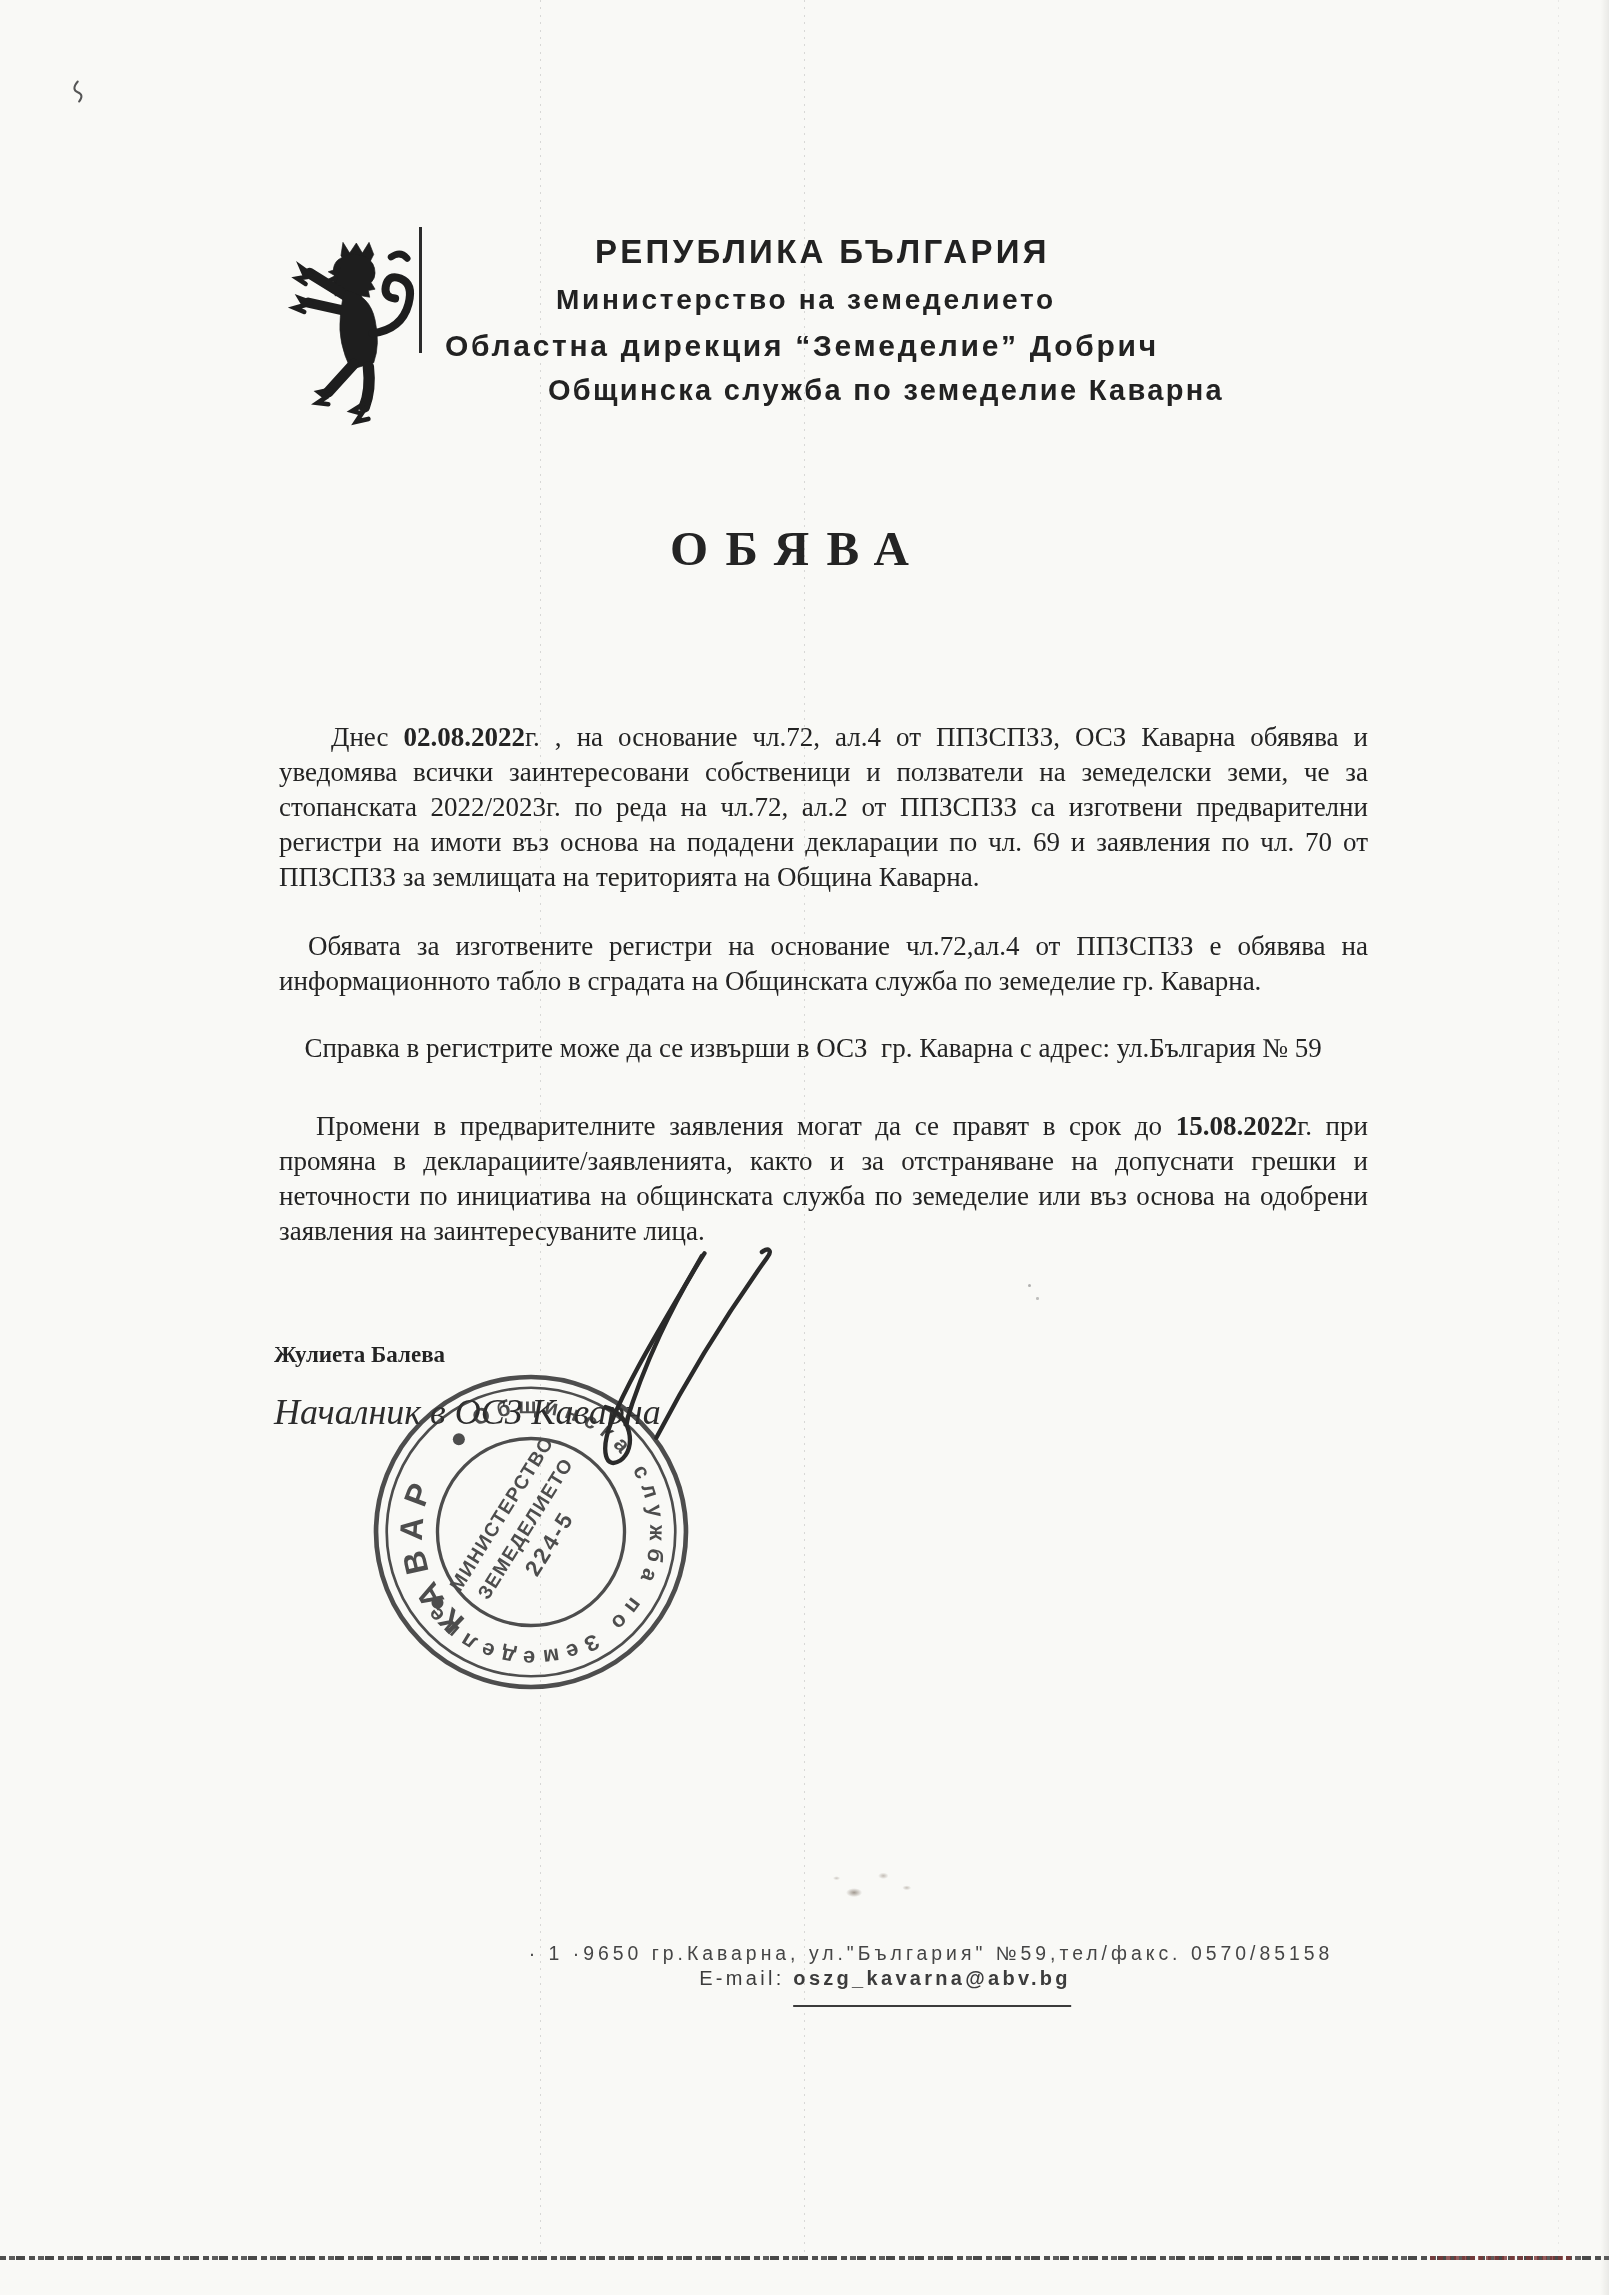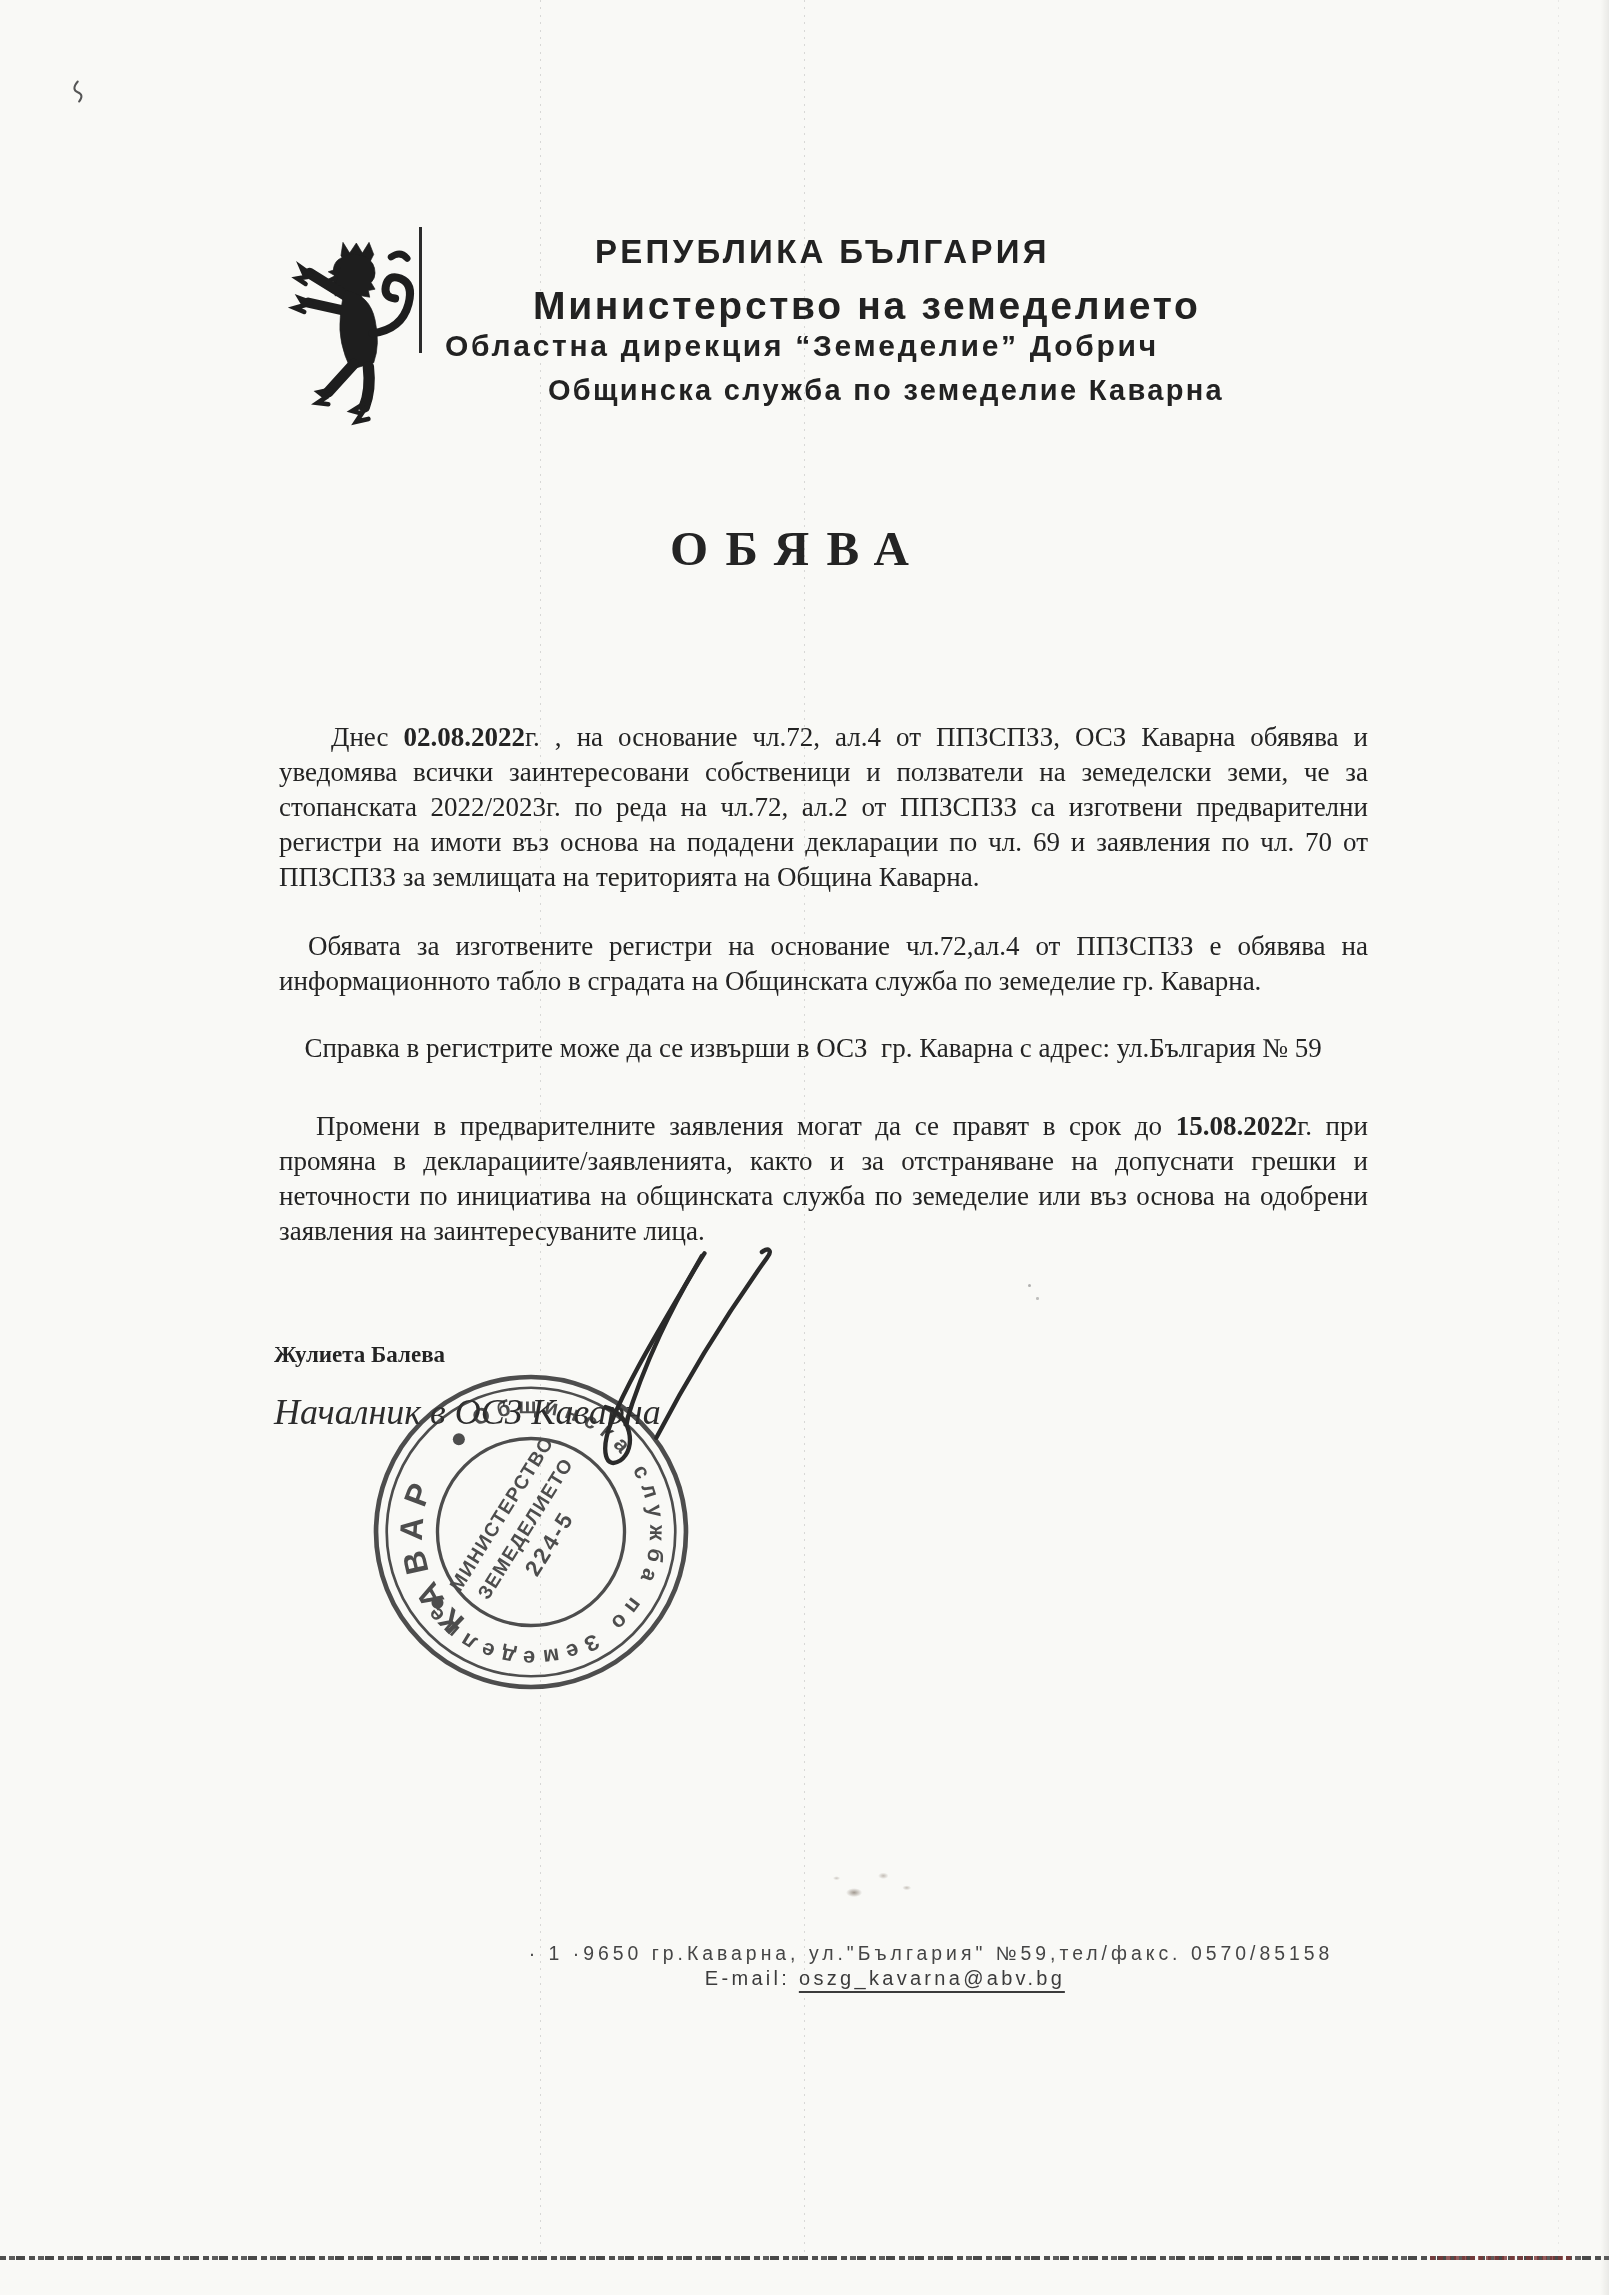--- a/index.html
+++ b/index.html
@@ -4,21 +4,21 @@
 <style>
   html,body { margin:0; padding:0; background:#f8f8f5; }
   .page { position:relative; width:1610px; height:2295px; background:#f9f9f6; overflow:hidden;
           font-family:"Liberation Serif", serif; color:#262626; }
 
   
   .coa { position:absolute; left:284px; top:233px; width:144px; height:204px; }
   .lh-divider { position:absolute; left:419px; top:227px; width:3.3px; height:126px; background:#2b2b2b; }
   .hl { position:absolute; white-space:nowrap; font-family:"Liberation Sans", sans-serif; font-weight:bold; color:#222; }
   .hl1 { left:595px; top:233px; font-size:33px; letter-spacing:3.3px; }
-  .hl2 { left:533px; top:284px; font-size:39px; letter-spacing:2.7px; }
+  .hl2 { left:556px; top:284px; font-size:28px; letter-spacing:2.7px; }
   .hl3 { left:445px; top:329px; font-size:30px; letter-spacing:2.7px; }
   .hl4 { left:548px; top:374px; font-size:29px; letter-spacing:2.3px; }
 
   
   .doc-title { position:absolute; left:670px; top:520px; font-size:49px; font-weight:bold;
                letter-spacing:17.4px; white-space:nowrap; color:#242424; }
 
   
   .para { position:absolute; left:279px; width:1089px; font-size:27px; line-height:35px; color:#242424; }
   .para .ln { text-align:justify; text-align-last:justify; }
@@ -36,21 +36,21 @@
   
   .stamp { position:absolute; left:364px; top:1365px; width:334px; height:334px; opacity:.87; }
 
   
   .ink-overlay { position:absolute; left:0; top:0; width:1610px; height:2295px; pointer-events:none; }
 
   
   .ft { position:absolute; white-space:nowrap; font-family:"Liberation Sans", sans-serif; }
   .ft1 { left:931px; top:1942px; transform:translateX(-50%); font-size:19.4px; letter-spacing:4px; color:#454545; }
   .ft2 { left:885px; top:1967px; transform:translateX(-50%); font-size:20px; letter-spacing:3.3px; color:#3c3c3c; }
-  .ft2 .email { font-weight:normal; border-bottom:2px solid #3c3c3c; padding-bottom:2px; }
+  .ft2 .email { font-weight:bold; border-bottom:2px solid #3c3c3c; padding-bottom:16px; }
 
   
   .vdots { position:absolute; top:0; height:2256px; width:1.3px;
            background-image:repeating-linear-gradient(180deg, rgba(100,100,100,.22) 0 2px, transparent 2px 7.4px); }
   .vd1 { left:540px; } .vd2 { left:804px; } .vd3 { left:1558px; opacity:.5; }
   .edge-right { position:absolute; left:1600px; top:0; width:10px; height:2295px;
                 background:linear-gradient(90deg, transparent, rgba(0,0,0,.07)); }
   .scan-line-bottom { position:absolute; left:0; top:2256px; width:1610px; height:4px; opacity:.82;
     background-image:repeating-linear-gradient(90deg, #2a2a2a 0 6px, transparent 6px 8.7px, #3a3a3a 8.7px 14.7px, transparent 14.7px 16px, #222 16px 25.4px, transparent 25.4px 29px); }
   .scan-line-red { position:absolute; left:1430px; top:2256px; width:144px; height:4px; opacity:.8;

